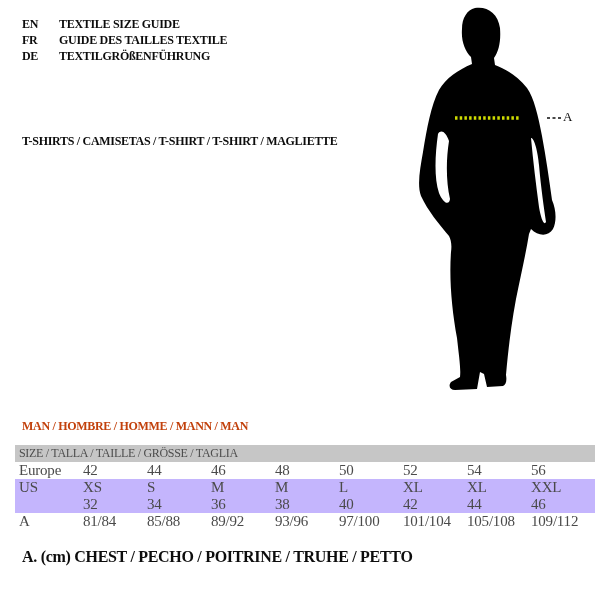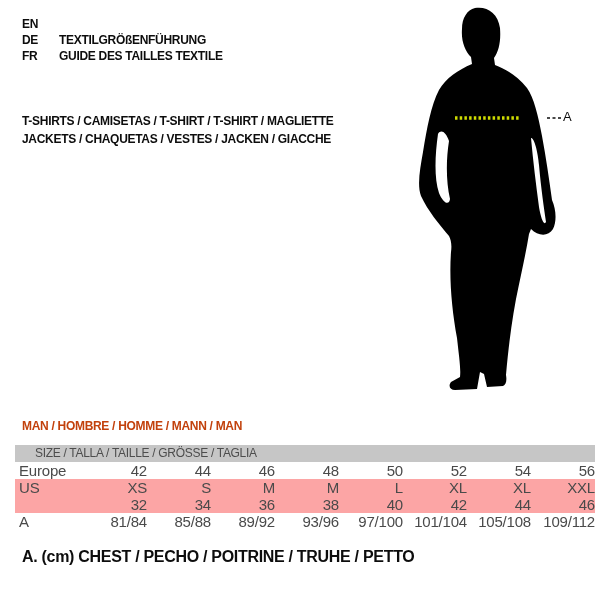--- a/index.html
+++ b/index.html
@@ -4,20 +4,21 @@
 <style>
   * { margin: 0; padding: 0; box-sizing: border-box; }
   html, body { background: #ffffff; }
   body { font-family: "Liberation Sans", sans-serif; }
   .page {
     position: relative;
     width: 600px;
     height: 600px;
     background: #ffffff;
     overflow: hidden;
+    font-family: Liberation Serif, serif;
   }
 
   
   .lang-list {
     position: absolute;
     left: 22px;
     top: 16px;
   }
   .lang-row {
     display: flex;
@@ -37,20 +38,21 @@
     top: 112px;
   }
   .category-line {
     height: 18px;
     line-height: 18px;
     font-size: 12px;
     font-weight: bold;
     color: #0d0d0d;
     letter-spacing: -0.3px;
     white-space: nowrap;
+    margin-top: 20px;
   }
 
   
   .figure-wrap {
     position: absolute;
     left: 405px;
     top: 2px;
     width: 180px;
     height: 390px;
   }
@@ -81,40 +83,40 @@
     left: 15px;
     top: 445px;
     width: 580px;
   }
   .size-table-header {
     height: 17px;
     line-height: 17px;
     background: #c6c6c6;
     font-size: 12px;
     color: #4d4d4d;
-    padding-left: 20px;
+    padding-left: 4px;
     letter-spacing: -0.3px;
   }
   .size-row {
     display: flex;
     height: 17px;
     line-height: 17px;
     font-size: 15px;
     color: #4a4a4a;
     letter-spacing: -0.2px;
   }
-  .size-row.shaded { background: #fca5a5; }
+  .size-row.shaded { background: #c4b5fd; }
   .size-row-label {
     width: 68px;
     padding-left: 4px;
     text-align: left;
   }
   .size-cell {
     flex: 1;
-    text-align: right;
+    text-align: left;
   }
 
   
   .footnote {
     position: absolute;
     left: 22px;
     top: 548px;
     font-size: 16px;
     font-weight: bold;
     color: #0d0d0d;
@@ -122,34 +124,34 @@
   }
 </style>
 </head>
 <body>
 
 <div class="page">
 
   <div class="lang-list">
     <div class="lang-row">
       <span class="lang-code">EN</span>
+      <span class="lang-label">TEXTILE SIZE GUIDE</span>
+    </div>
+    <div class="lang-row">
+      <span class="lang-code">FR</span>
+      <span class="lang-label">GUIDE DES TAILLES TEXTILE</span>
     </div>
     <div class="lang-row">
       <span class="lang-code">DE</span>
       <span class="lang-label">TEXTILGRÖßENFÜHRUNG</span>
     </div>
-    <div class="lang-row">
-      <span class="lang-code">FR</span>
-      <span class="lang-label">GUIDE DES TAILLES TEXTILE</span>
-    </div>
   </div>
 
   <div class="categories">
     <div class="category-line">T-SHIRTS / CAMISETAS / T-SHIRT / T-SHIRT / MAGLIETTE</div>
-    <div class="category-line">JACKETS / CHAQUETAS / VESTES / JACKEN / GIACCHE</div>
   </div>
 
   <div class="figure-wrap">
     <svg width="180" height="390" viewBox="0 0 180 390">
       <path fill="#000000" fill-rule="evenodd" d="M 70 6
                C 62 8 57 16 57 27
                C 56 39 60 49 66 55
                L 67 62
                C 53 68 41 76 34 88
                C 26 103 22 126 18 150

